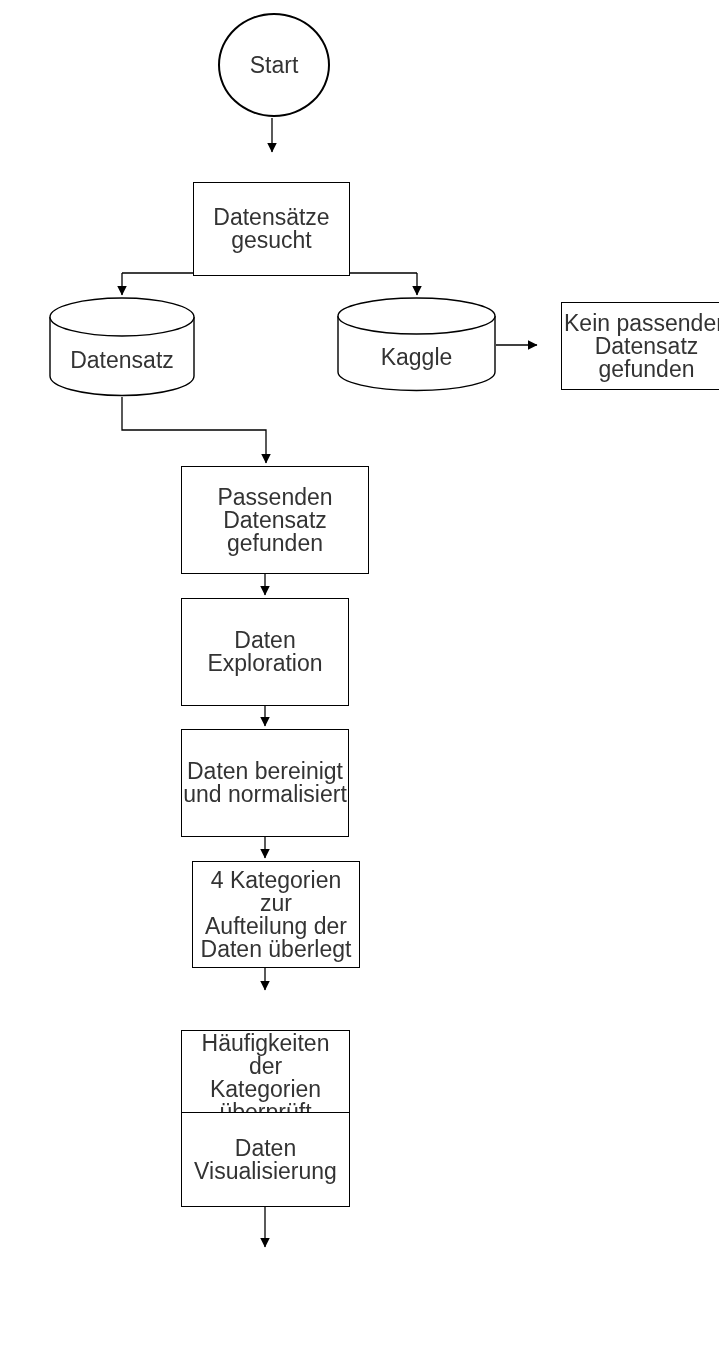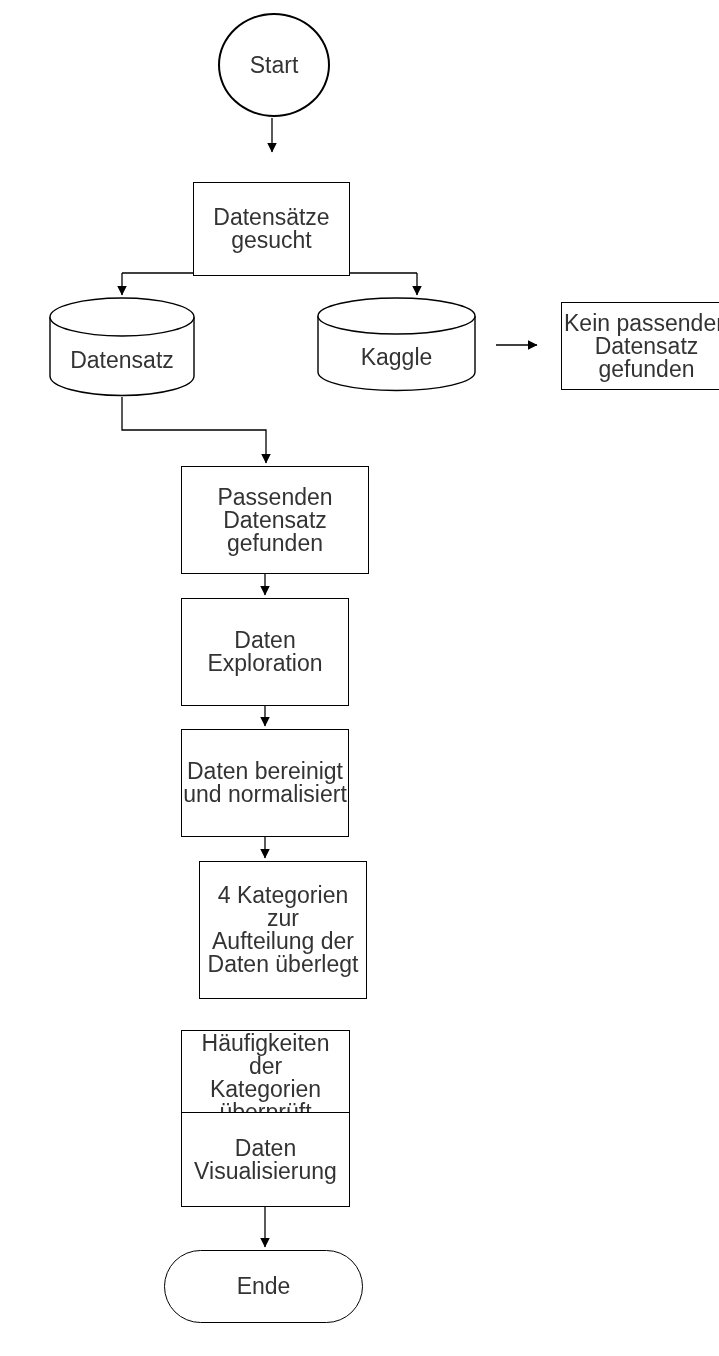--- a/index.html
+++ b/index.html
@@ -116,21 +116,21 @@
   </div>
 
   <div class="node cylinder" style="left:49px;top:297px;width:146px;height:100px;">
     <svg class="cyl-shape" viewBox="0 0 146 100" preserveAspectRatio="none" aria-hidden="true">
       <path class="cyl-body" d="M1,20 L1,79 A72,19.5 0 0 0 145,79 L145,20"></path>
       <ellipse class="cyl-body" cx="73" cy="20" rx="72" ry="19"></ellipse>
     </svg>
     <span class="label">Datensatz</span>
   </div>
 
-  <div class="node cylinder" style="left:317px;top:297px;width:159px;height:95px;">
+  <div class="node cylinder" style="left:337px;top:297px;width:159px;height:95px;">
     <svg class="cyl-shape" viewBox="0 0 159 95" preserveAspectRatio="none" aria-hidden="true">
       <path class="cyl-body" d="M1,19 L1,75 A78.5,18.5 0 0 0 158,75 L158,19"></path>
       <ellipse class="cyl-body" cx="79.5" cy="19" rx="78.5" ry="18"></ellipse>
     </svg>
     <span class="label">Kaggle</span>
   </div>
 
   <div class="node process" style="left:529px;top:302px;width:171px;height:88px;margin-left:32px;">
     <span class="label">Kein passenden
 Datensatz
@@ -146,34 +146,31 @@
   <div class="node process" style="left:181px;top:598px;width:168px;height:108px;">
     <span class="label">Daten
 Exploration</span>
   </div>
 
   <div class="node process" style="left:181px;top:729px;width:168px;height:108px;">
     <span class="label">Daten bereinigt
 und normalisiert</span>
   </div>
 
-  <div class="node process" style="left:199px;top:861px;width:168px;height:138px;">
+  <div class="node process" style="left:192px;top:861px;width:168px;height:107px;">
     <span class="label">4 Kategorien zur
 Aufteilung der
 Daten überlegt</span>
   </div>
 
   <div class="node process" style="left:181px;top:1030px;width:169px;height:95px;">
     <span class="label">Häufigkeiten der
 Kategorien
 überprüft</span>
   </div>
 
   <div class="node process" style="left:181px;top:1112px;width:169px;height:95px;">
     <span class="label">Daten
 Visualisierung</span>
   </div>
 
-  <div class="node terminator-stadium" style="left:164px;top:1250px;width:199px;height:73px;">
-    <span class="label">Ende</span>
-  </div>
 
 </div>
 
 </body></html>

